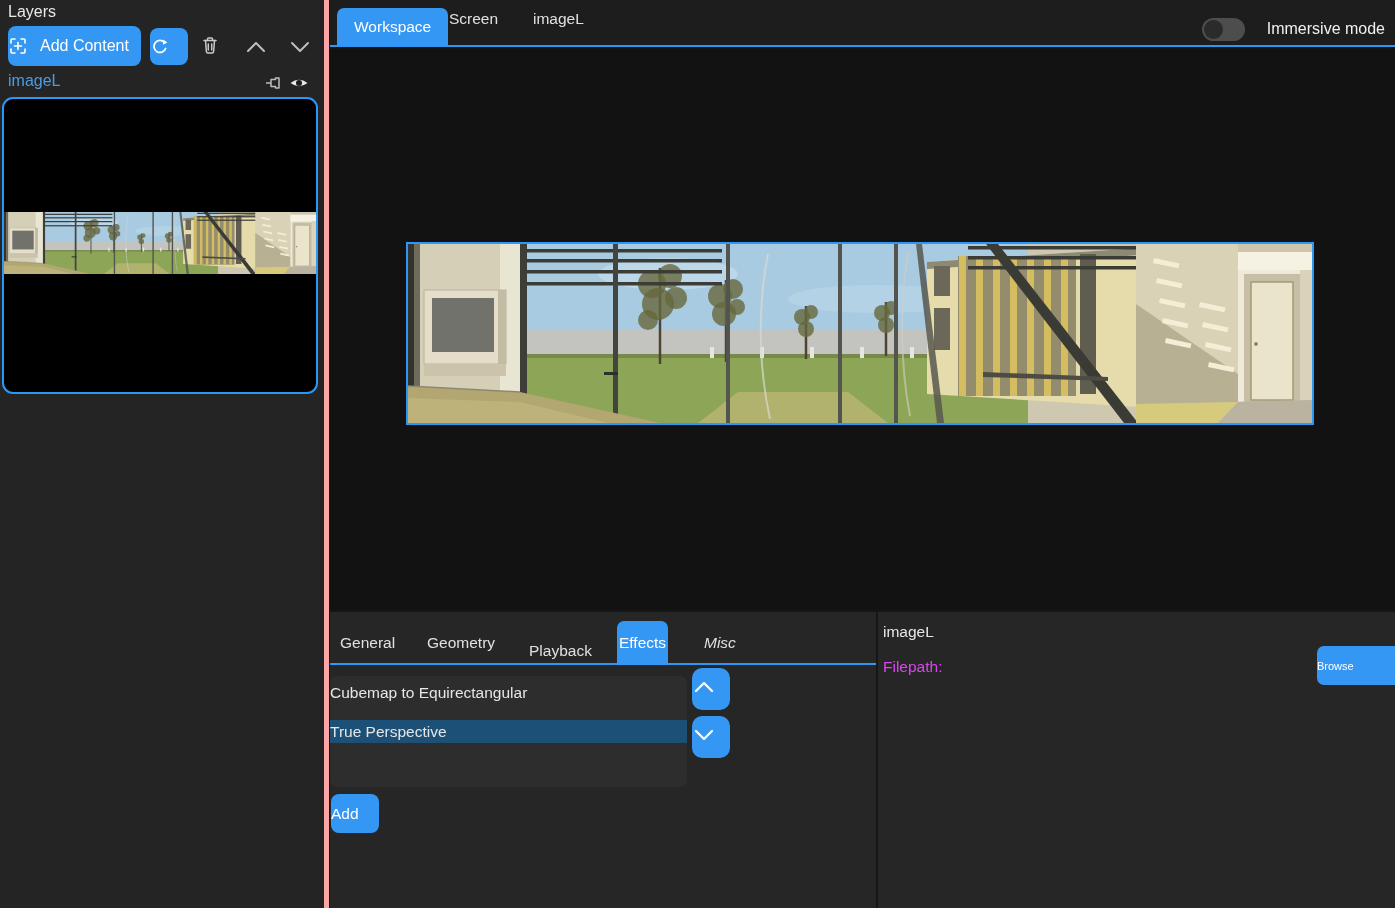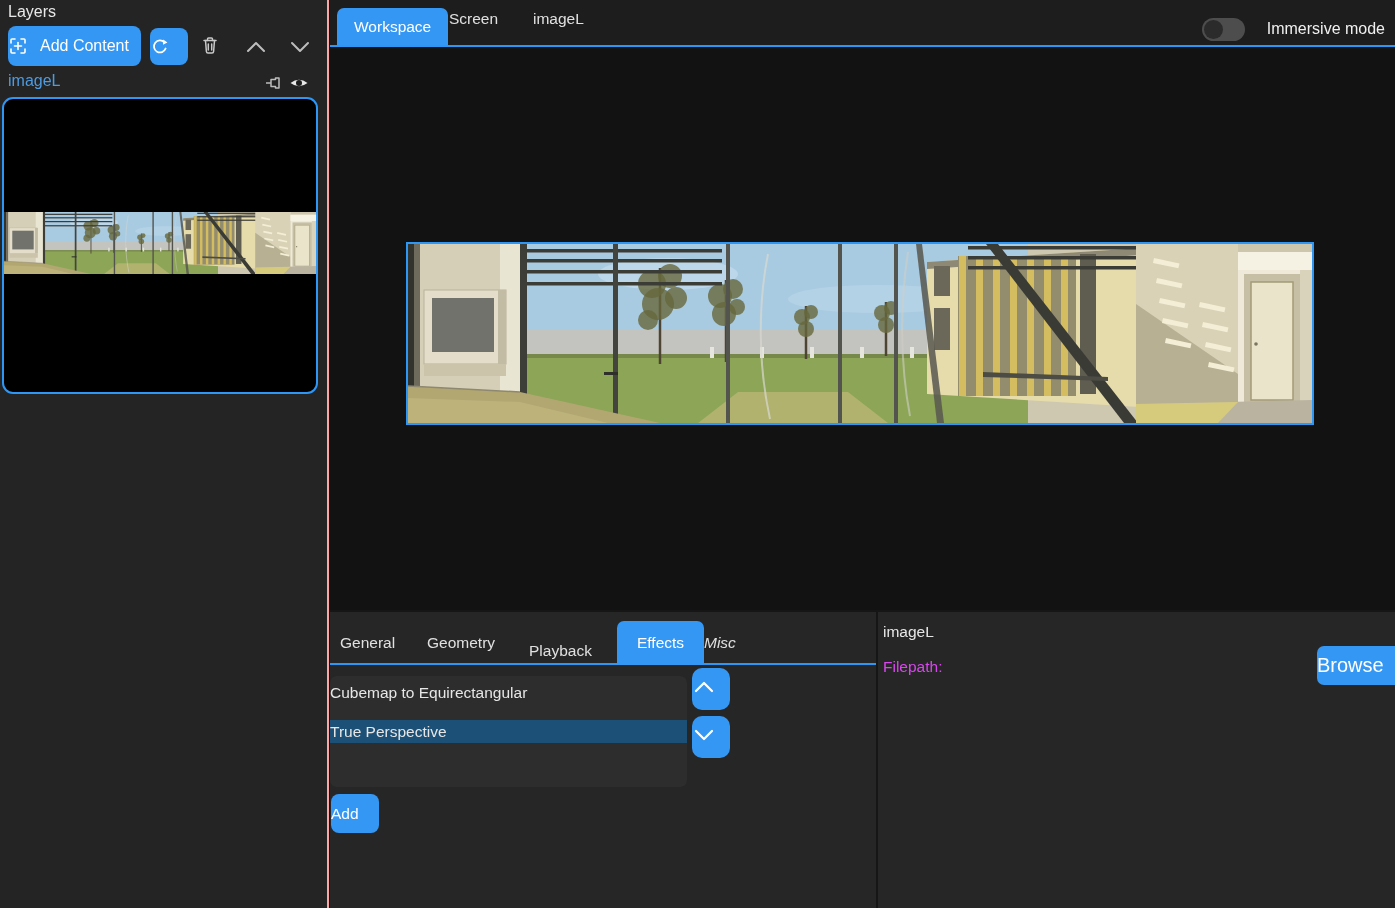--- a/index.html
+++ b/index.html
@@ -1,21 +1,21 @@
 <!DOCTYPE html>
 <html><head>
 <meta charset="utf-8">
 <style>
   * { margin:0; padding:0; box-sizing:border-box; }
   html,body { background:#101010; }
   body { font-family:"Liberation Sans", sans-serif; color:#e4e4e4; }
   .app { position:relative; width:1395px; height:908px; background:#161616; overflow:hidden; }
 
   
-  .sidebar { position:absolute; left:0; top:0; width:329px; height:908px; background:#242424; border-right:2px solid #fca5a5; }
+  .sidebar { position:absolute; left:0; top:0; width:329px; height:908px; background:#242424; border-right:5px solid #fca5a5; }
   .sidebar-title { position:absolute; left:8px; top:3px; font-size:16px; color:#e8e8e8; }
   .btn { display:flex; align-items:center; justify-content:flex-start; gap:12px; background:#3597f4; color:#fff; border:none; border-radius:8px; font-family:inherit; font-size:16px; cursor:pointer; }
   .add-content-btn { position:absolute; left:8px; top:26px; width:133px; height:40px; }
   .refresh-btn { position:absolute; left:150px; top:28px; width:38px; height:37px; }
   .icon-plain { position:absolute; background:none; border:none; cursor:pointer; padding:0; }
   .trash-btn { left:200px; top:33px; width:24px; height:24px; }
   .layer-up-btn { left:243px; top:37px; width:26px; height:20px; }
   .layer-down-btn { left:287px; top:37px; width:26px; height:20px; }
   .layer-row { position:absolute; left:0; top:72px; width:329px; height:22px; }
   .layer-name { position:absolute; left:8px; top:0; font-size:16px; color:#4d9bе0; color:#4d9be0; cursor:pointer; }
@@ -37,38 +37,38 @@
   .immersive-label { position:absolute; right:10px; top:20px; font-size:16px; color:#f0f0f0; }
 
   .canvas { position:absolute; left:0; top:49px; width:1065px; height:561px; background:#121212; }
   .canvas-image { position:absolute; left:76px; top:193px; width:908px; height:183px; border:2px solid #2e96f5; cursor:pointer; }
   .canvas-image svg { width:904px; height:179px; display:block; }
 
   
   .bottom-left { position:absolute; left:0; top:612px; width:546px; height:296px; background:#262626; }
   .props-tabrow { position:absolute; left:0; top:0; width:546px; height:53px; border-bottom:2px solid #2e96f5; }
   .prop-tab { position:absolute; top:22px; font-size:15.5px; color:#e0e0e0; background:none; border:none; font-family:inherit; cursor:pointer; }
-  .prop-tab.active { top:9px; height:44px; padding:0 20px; background:#3597f4; color:#fff; border-radius:7px 7px 0 0; }
+  .prop-tab.active { top:9px; height:44px; padding:0 2px; background:#3597f4; color:#fff; border-radius:7px 7px 0 0; }
   .ptab-general { left:10px;text-align:center; }
   .ptab-geometry { left:97px; }
   .ptab-playback { left:199px;margin-top:8px; }
   .ptab-effects { left:287px; }
   .ptab-misc { left:374px;font-style:italic; }
   .effects-list { position:absolute; left:0px; top:64px; width:357px; height:111px; background:#2d2d2d; border-radius:7px; overflow:hidden; }
   .effect-row { height:23px; line-height:23px; font-size:15.5px; color:#e6e6e6; cursor:pointer; margin-top:5px; }
   .effect-row.selected { background:#1d5076; margin-top:16px; }
   .fx-up-btn { position:absolute; left:362px; top:56px; width:38px; height:42px; border-radius:10px; }
   .fx-down-btn { position:absolute; left:362px; top:104px; width:38px; height:42px; border-radius:10px; }
   .fx-add-btn { position:absolute; left:1px; top:182px; width:48px; height:39px; border-radius:8px; font-size:15.5px; }
 
   .bottom-right { position:absolute; left:548px; top:612px; width:517px; height:296px; background:#262626; }
   .lp-title { position:absolute; left:5px; top:11px; font-size:15.5px; color:#e6e6e6; }
   .lp-filepath-label { position:absolute; left:5px; top:46px; font-size:15.5px; color:#d946ef; }
   .lp-input { position:absolute; left:75px; top:34px; width:358px; height:39px; background:#2d2d2d; border:none; border-radius:5px; color:#d6d6d6; font-family:inherit; font-size:15.5px; padding:0 12px; }
-  .lp-browse { position:absolute; left:439px; top:34px; width:78px; height:39px; border-radius:7px 0 0 7px; font-size:20px; }
+  .lp-browse { position:absolute; left:439px; top:34px; width:78px; height:39px; border-radius:7px 0 0 7px; font-size:11px; }
 
   .hidden-defs { position:absolute; width:0; height:0; overflow:hidden; }
   .icon20 { width:20px; height:20px; display:block; }
 </style>
 </head>
 <body>
 
 <svg class="hidden-defs" aria-hidden="true">
   <defs>
     <g id="pano">

